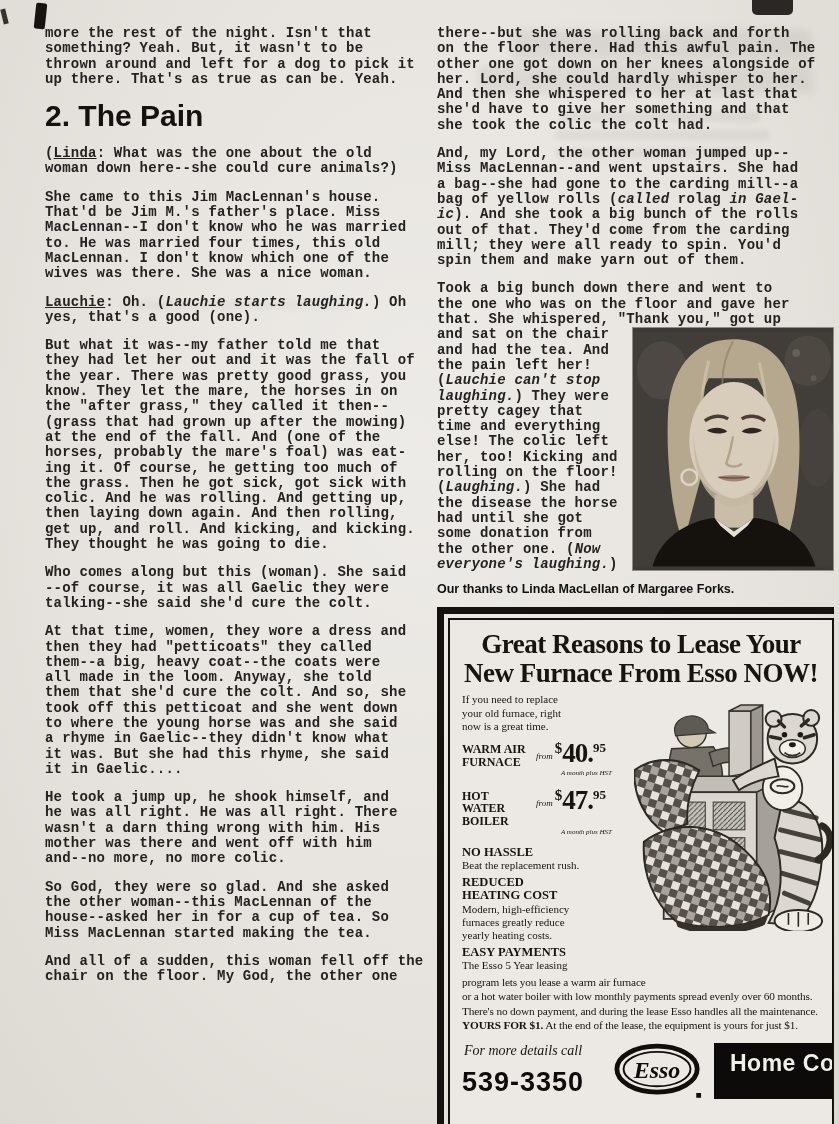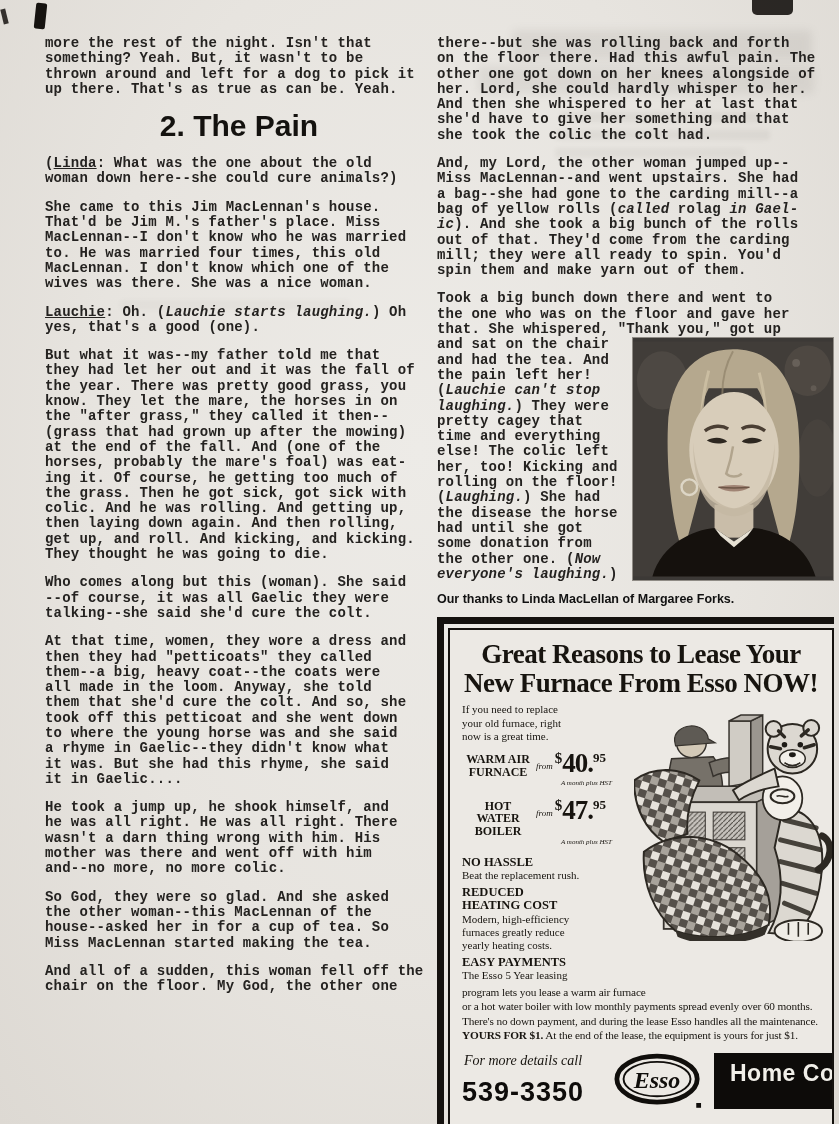--- a/index.html
+++ b/index.html
@@ -18,37 +18,37 @@
   .g3{left:560px;top:112px;width:200px;height:10px;opacity:.09;filter:blur(2px);}
   .g4{left:555px;top:130px;width:215px;height:10px;opacity:.09;filter:blur(2px);}
   .g5{left:555px;top:148px;width:190px;height:10px;opacity:.08;filter:blur(2px);}
   .g6{left:120px;top:300px;width:230px;height:10px;opacity:.05;filter:blur(2px);}
   
   .artifact{position:absolute;background:#161310;z-index:4;}
   .a1{left:35px;top:3px;width:11px;height:26px;transform:rotate(6deg);border-radius:2px;}
   .a2{left:2px;top:9px;width:5px;height:15px;transform:rotate(-14deg);opacity:.85;}
   .a3{left:752px;top:0;width:41px;height:15px;border-radius:0 0 5px 5px;opacity:.9;}
 
-  .col{position:absolute;top:36px;z-index:1;}
+  .col{position:absolute;top:26px;z-index:1;}
   .left-col{left:45px;width:388px;}
   .right-col{left:437px;width:397px;}
 
   .mono-p{
     margin:0 0 13px 0;
     font-size:14px;line-height:15.3px;letter-spacing:.2px;
     font-weight:bold;white-space:pre-line;color:#242220;
   }
   .seg-italic{font-style:italic;}
   .seg-underline{text-decoration:underline;}
   .seg-bold{font-weight:bold;}
 
   .section-heading{
     font-family:"Liberation Sans","DejaVu Sans",sans-serif;
     font-weight:bold;font-size:30px;line-height:32px;
-    text-align:center;margin:6px 0 14px 0;color:#14120f;letter-spacing:0;
+    text-align:left;margin:6px 0 14px 0;color:#14120f;letter-spacing:0;
   }
 
   .wrap-row{display:flex;align-items:flex-start;margin:0;}
   .wrap-text{width:191px;}
   .portrait{
     margin-left:auto;width:200px;height:242px;
     border:1px solid #8f8b85;background:#3c3936;display:block;
   }
   .photo-caption{
     font-family:"Liberation Sans","DejaVu Sans",sans-serif;
@@ -69,21 +69,21 @@
     overflow:hidden;position:relative;
   }
   .ad-headline{
     font-weight:bold;font-size:27px;line-height:28.5px;text-align:center;
     letter-spacing:-.5px;margin:2px 0 6px 0;
   }
   .ad-cols{display:flex;margin-top:2px;}
   .ad-left{width:172px;flex:none;font-size:11px;line-height:13.4px;}
   .ad-intro{white-space:pre-line;margin:0 0 7px 0;}
   .offer{margin:0 0 6px 0;}
-  .offer-top{display:flex;align-items:flex-start;text-align:center;}
+  .offer-top{display:flex;align-items:flex-start;}
   .offer-label{font-weight:bold;font-size:12px;line-height:12.5px;white-space:pre-line;width:72px;flex:none;padding-top:3px;}
   .offer-from{font-style:italic;font-size:9px;padding:10px 2px 0 2px;}
   .offer-cur{font-weight:bold;font-size:15px;padding-top:2px;}
   .offer-big{font-weight:bold;font-size:27px;line-height:26px;letter-spacing:-1px;}
   .offer-sup{font-weight:bold;font-size:13px;vertical-align:top;position:relative;top:1px;}
   .offer-note{font-style:italic;font-size:7px;text-align:right;width:150px;margin-top:-1px;}
   .feature-title{font-weight:bold;font-size:12.5px;line-height:13.5px;white-space:pre-line;margin-top:3px;}
   .feature-body{white-space:pre-line;}
   .ad-illustration{margin-left:auto;flex:none;}
   .ad-terms{white-space:pre;font-size:11.3px;line-height:14.6px;margin-top:2px;letter-spacing:-.15px;}

